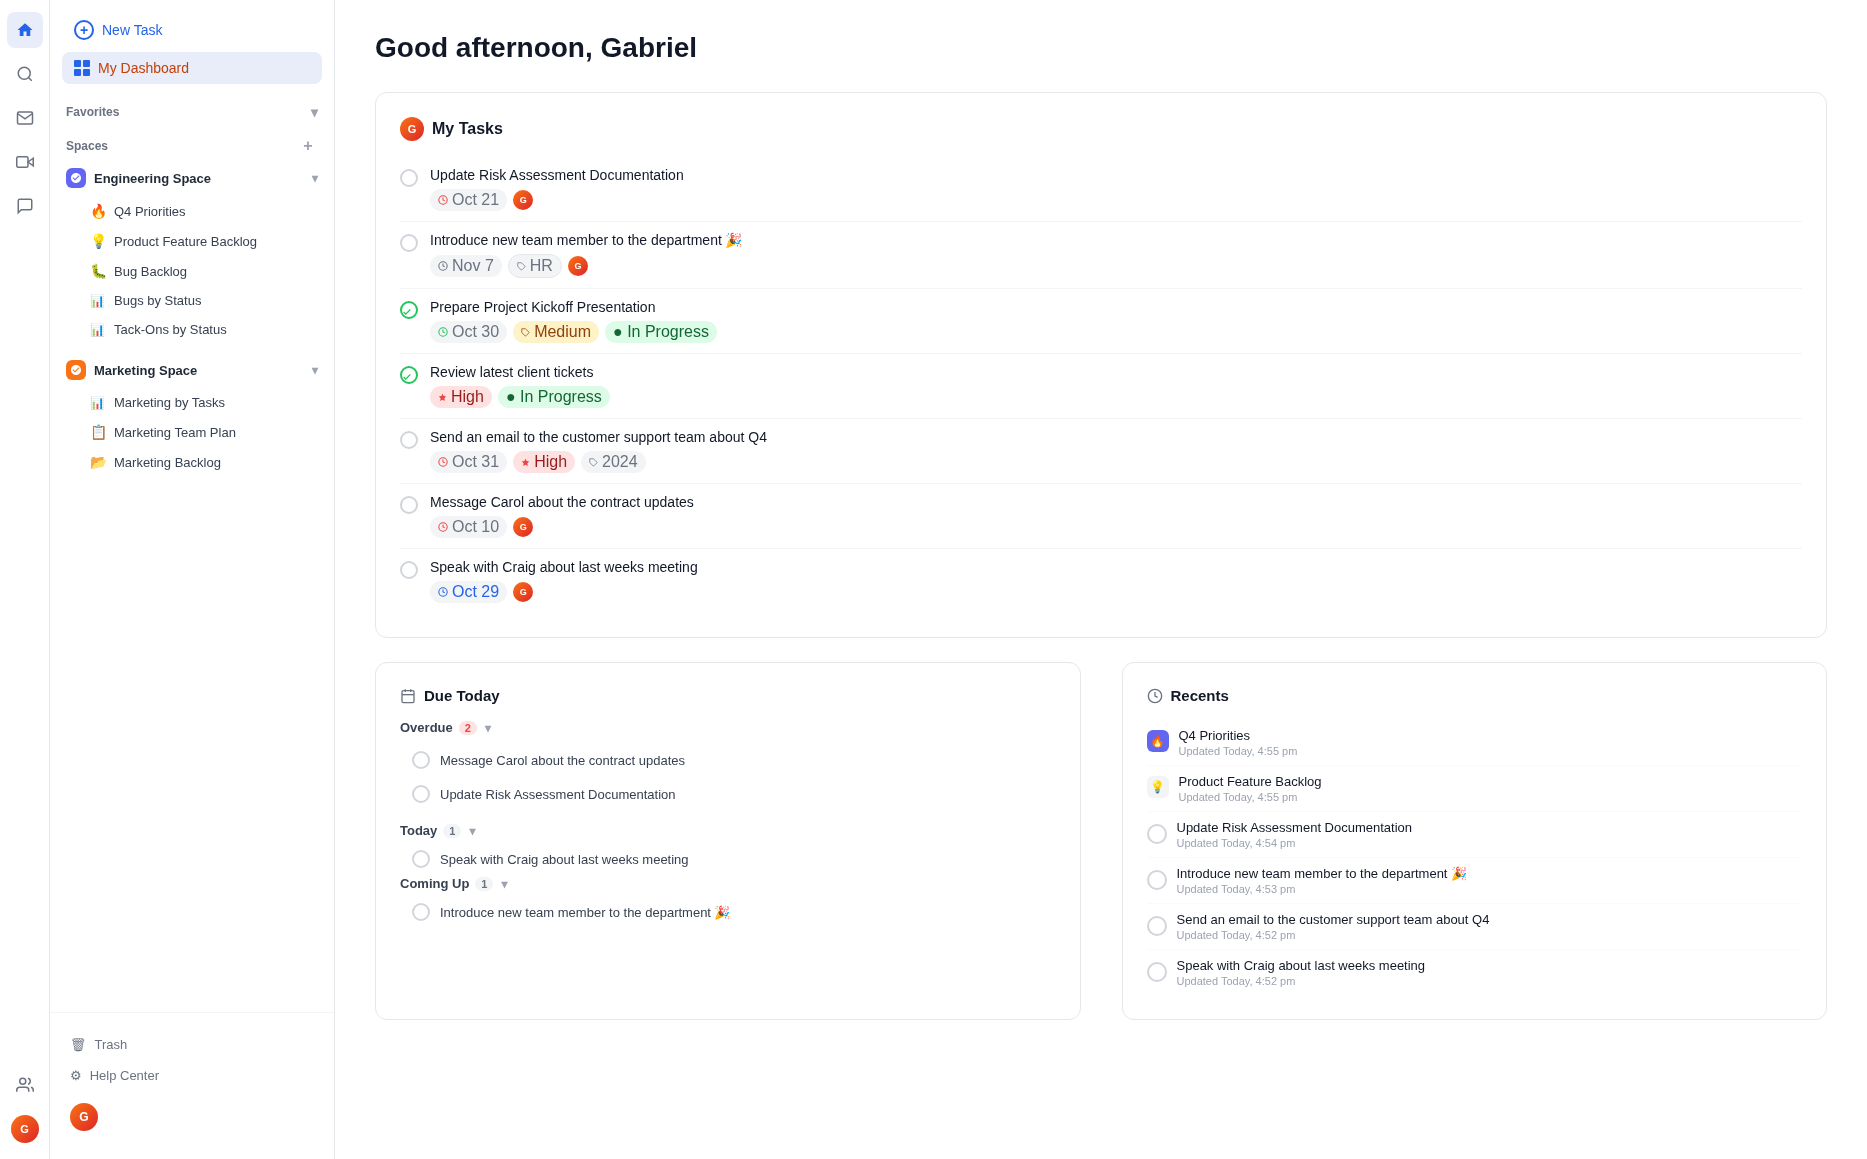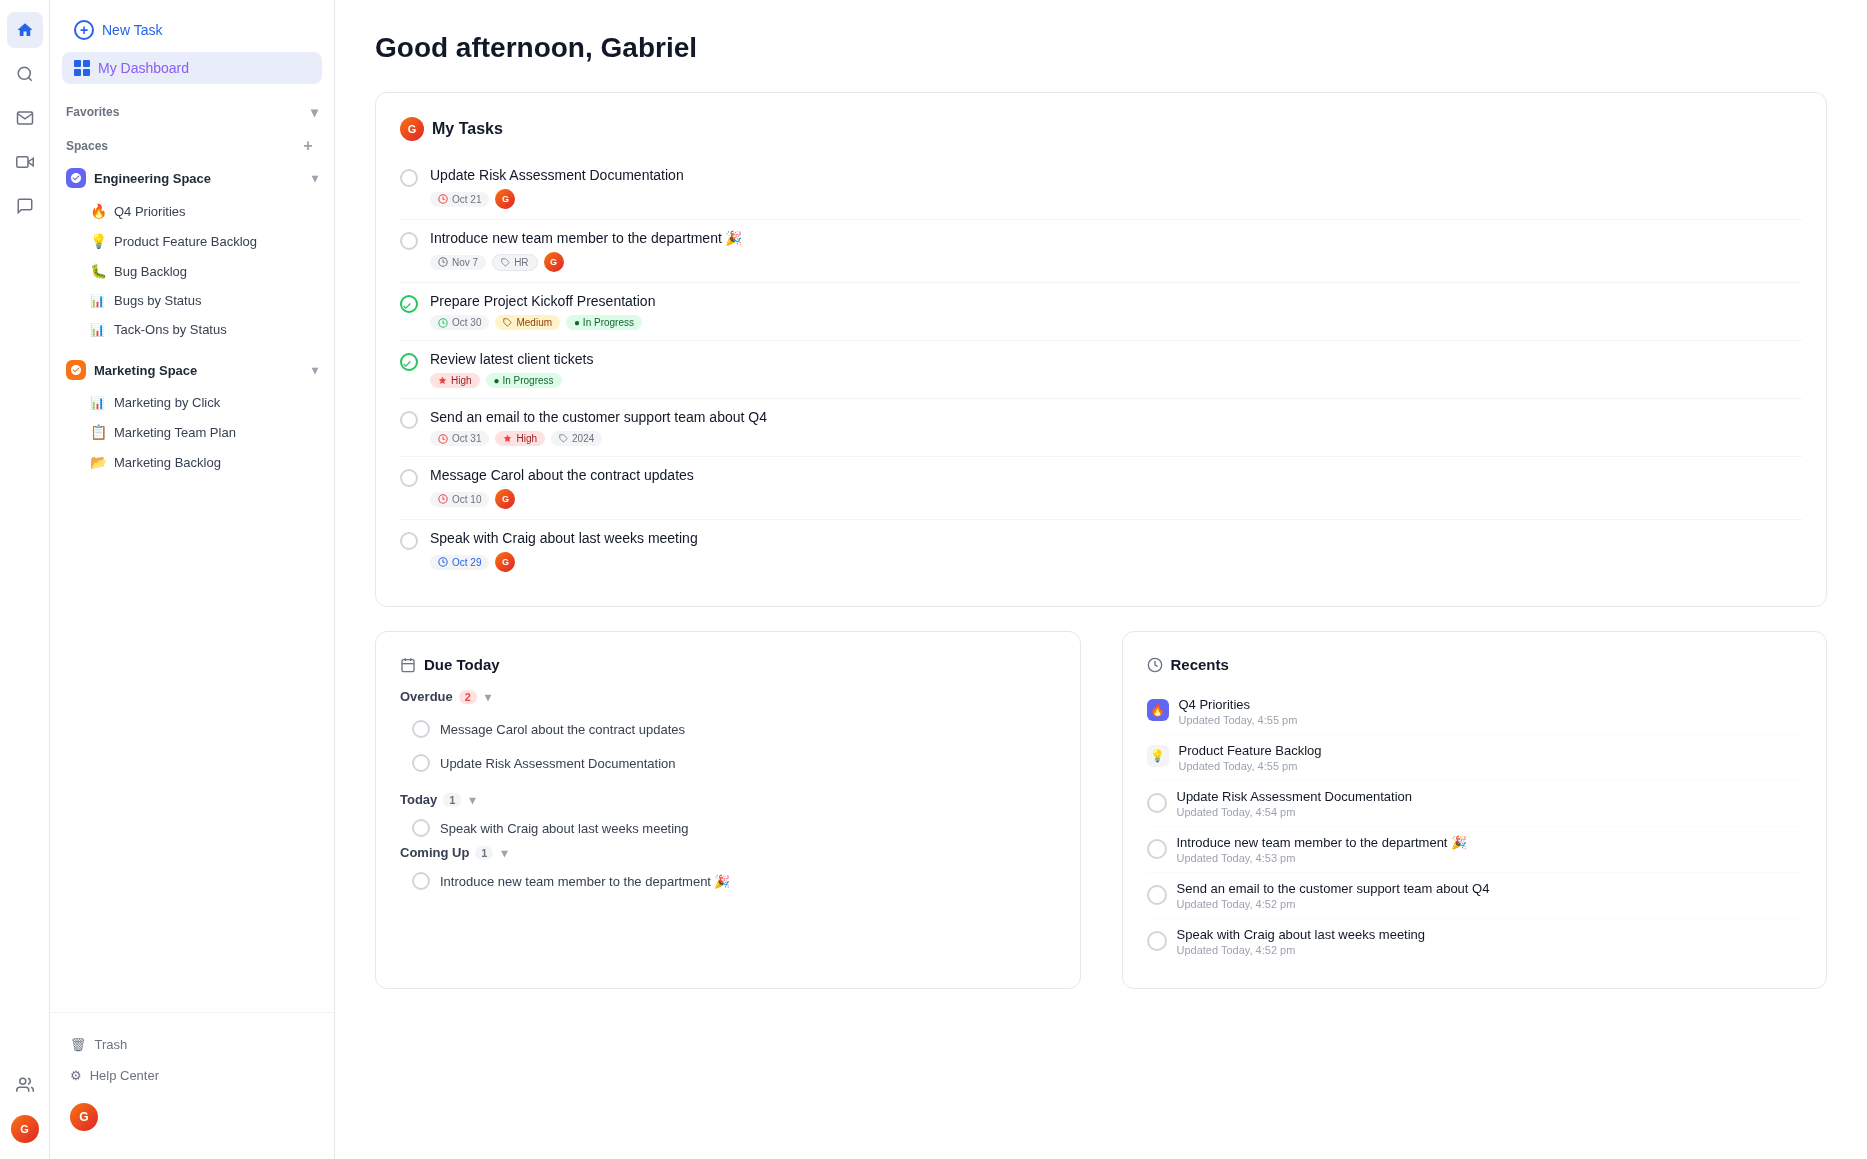--- a/index.html
+++ b/index.html
@@ -68,21 +68,21 @@
       font-size: 14px; color: #2563eb; font-weight: bold;
     }
     .dashboard-btn {
       display: flex;
       align-items: flex-end;
       gap: 8px;
       padding: 8px 12px;
       border-radius: 8px;
       cursor: pointer;
       background: #e8edf9;
-      color: #8b5cf6;
+      color: #c2410c;
       font-weight: 500;
       font-size: 14px;
     }
     .dashboard-btn .grid-icon {
       display: grid; grid-template-columns: 1fr 1fr; gap: 2px; width: 16px; height: 16px;
     }
     .dashboard-btn .grid-icon span {
       background: #2563eb; border-radius: 1px;
     }
     .section-header {
@@ -216,21 +216,21 @@
       align-items: center;
       gap: 6px;
       flex-wrap: wrap;
     }
     .tag {
       display: inline-flex;
       align-items: center;
       gap: 4px;
       padding: 2px 8px;
       border-radius: 12px;
-      font-size: 10px;
+      font-size: 16px;
       font-weight: 500;
     }
     .tag-date { background: #f3f4f6; color: #6b7280; }
     .tag-hr { background: #f3f4f6; color: #6b7280; border: 1px solid #e5e7eb; }
     .tag-medium { background: #fef3c7; color: #92400e; }
     .tag-in-progress { background: #dcfce7; color: #166534; }
     .tag-high { background: #fee2e2; color: #991b1b; }
     .tag-2024 { background: #f3f4f6; color: #6b7280; }
     .user-avatar {
       width: 20px; height: 20px; border-radius: 50%;
@@ -438,21 +438,21 @@
     <div class="space-icon marketing-icon">
       <svg width="12" height="12" viewBox="0 0 24 24" fill="white">
           <path d="M12 2C6.48 2 2 6.48 2 12s4.48 10 10 10 10-4.48 10-10S17.52 2 12 2zm-2 15l-5-5 1.41-1.41L10 14.17l7.59-7.59L19 8l-9 9z"></path>
         </svg>
     </div>
     <span>Marketing Space</span>
     <span class="space-chevron">▾</span>
   </div>
   <div class="sidebar-item">
     <span class="item-icon" style="font-size:12px;">📊</span>
-    <span>Marketing by Click</span>
+    <span>Marketing by Tasks</span>
   </div>
   <div class="sidebar-item">
     <span class="item-icon">📋</span>
     <span>Marketing Team Plan</span>
   </div>
   <div class="sidebar-item">
     <span class="item-icon">📂</span>
     <span>Marketing Backlog</span>
   </div>
 

